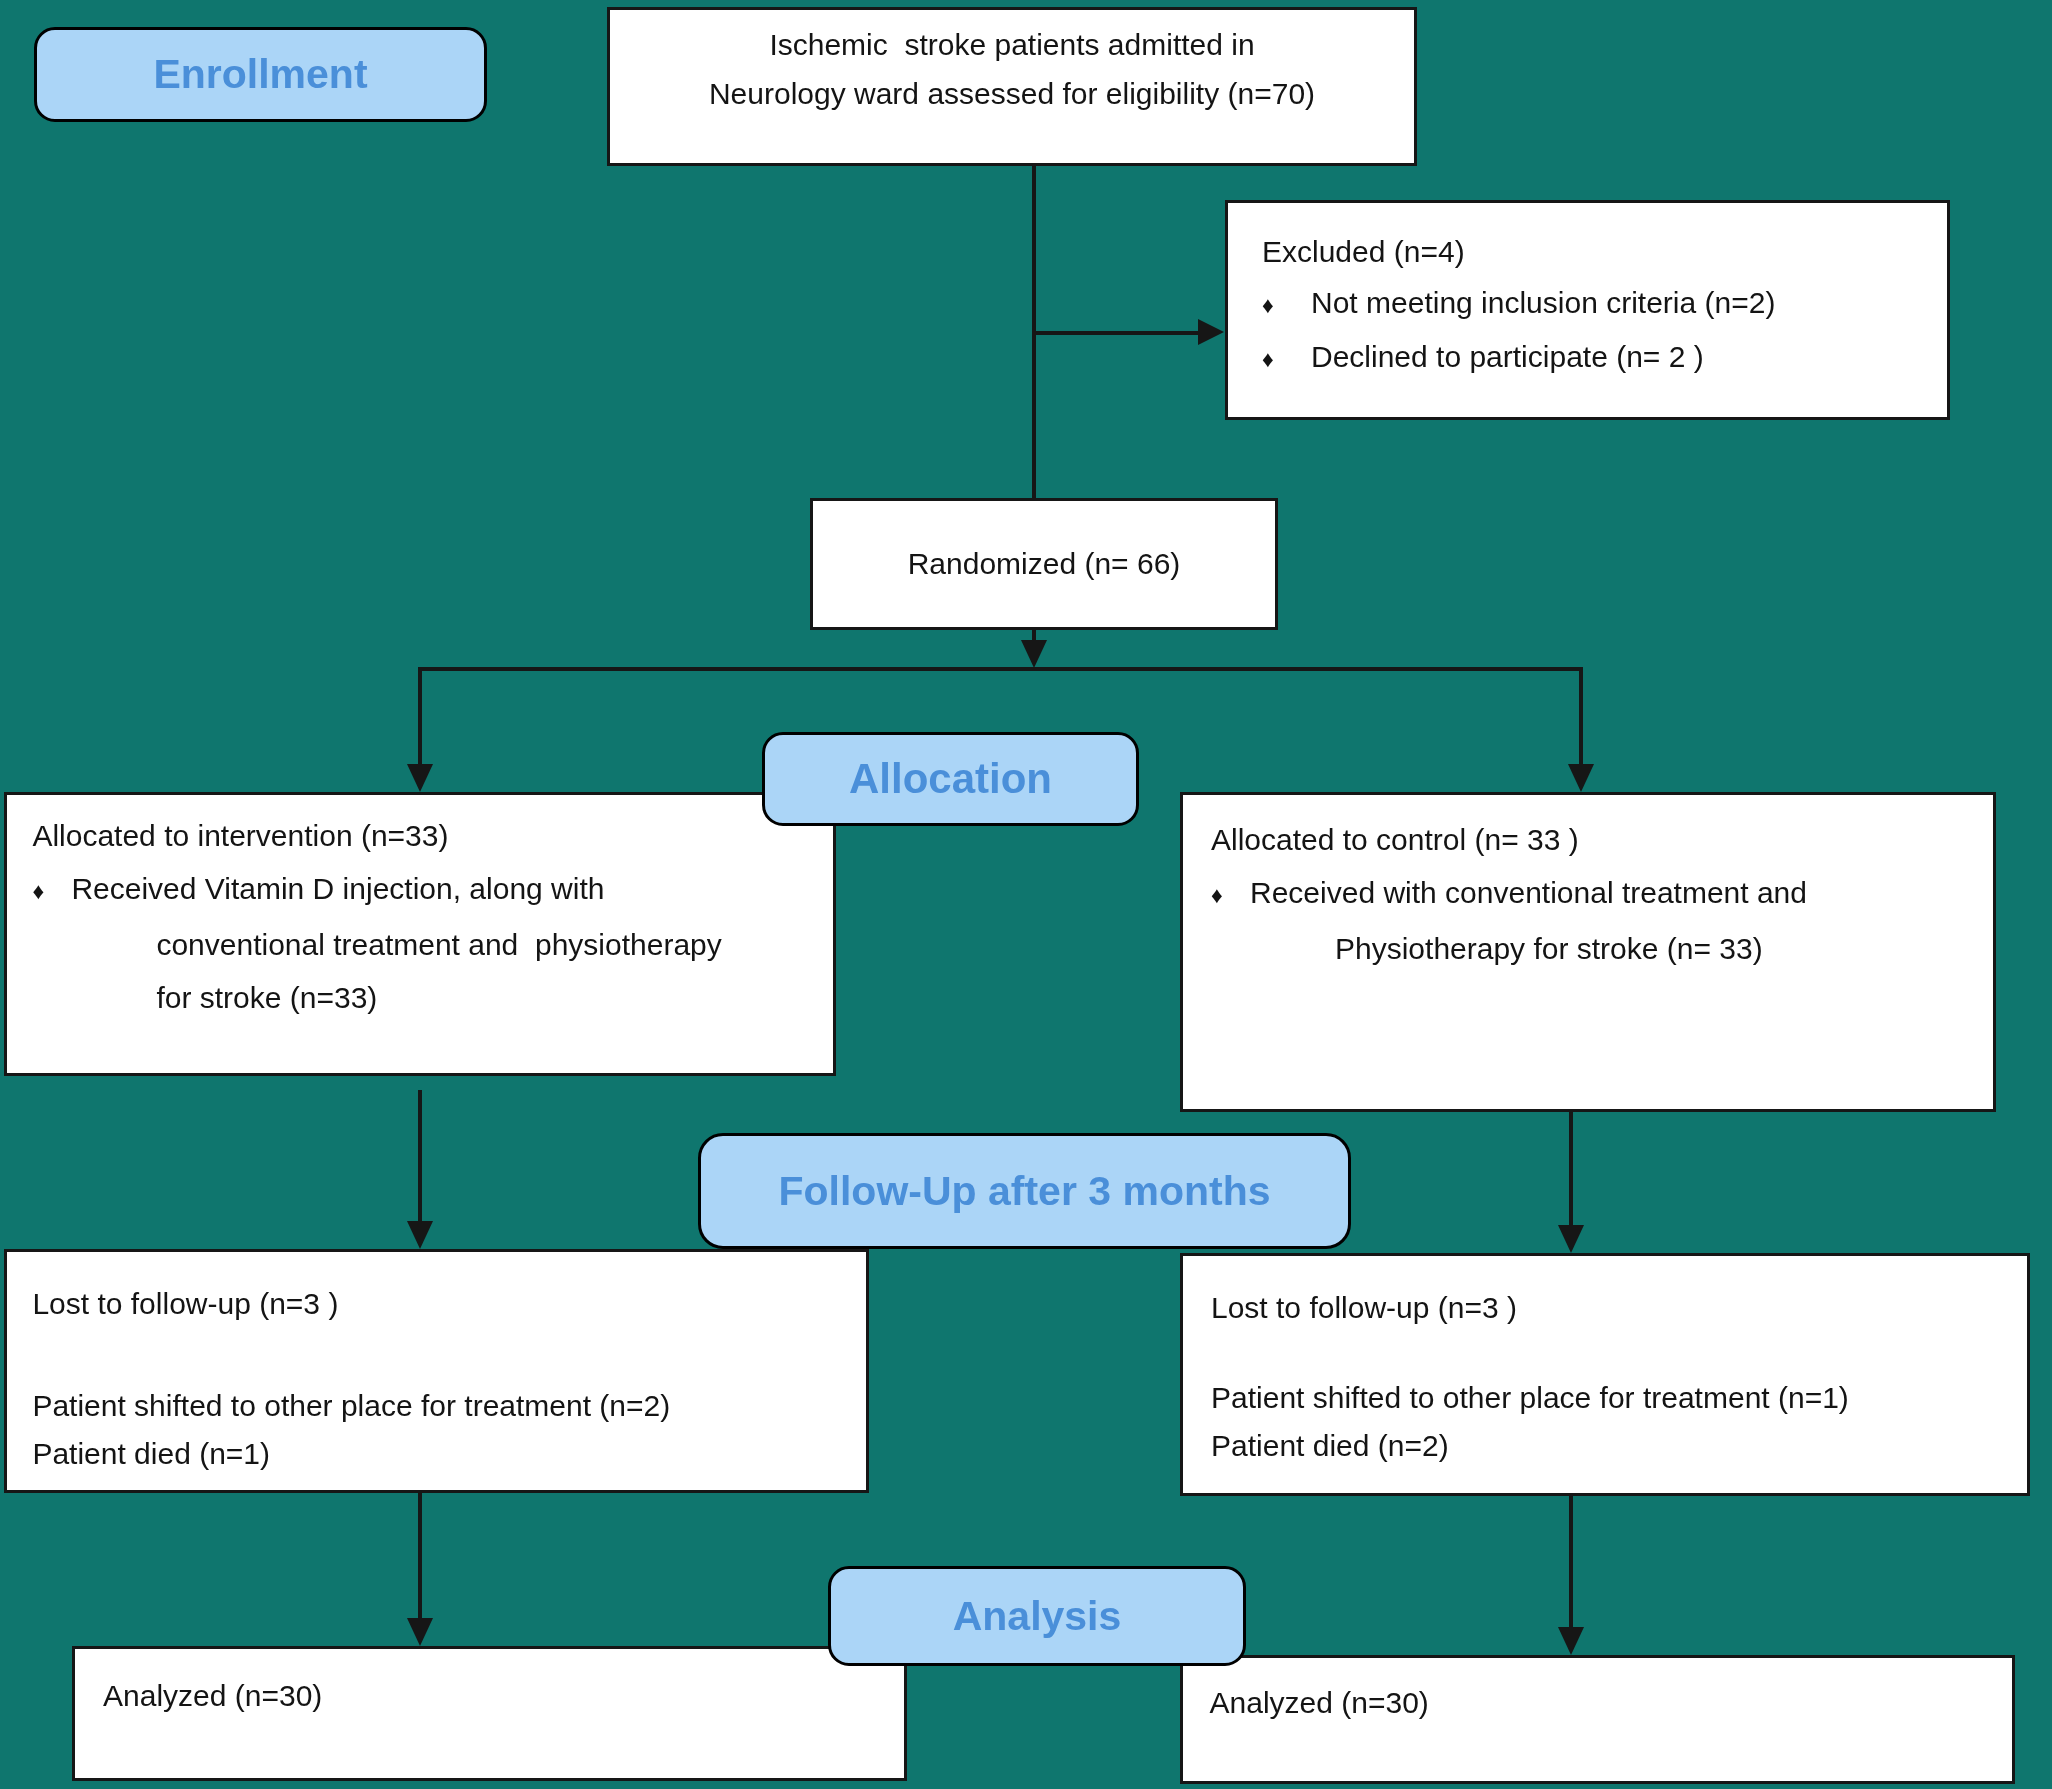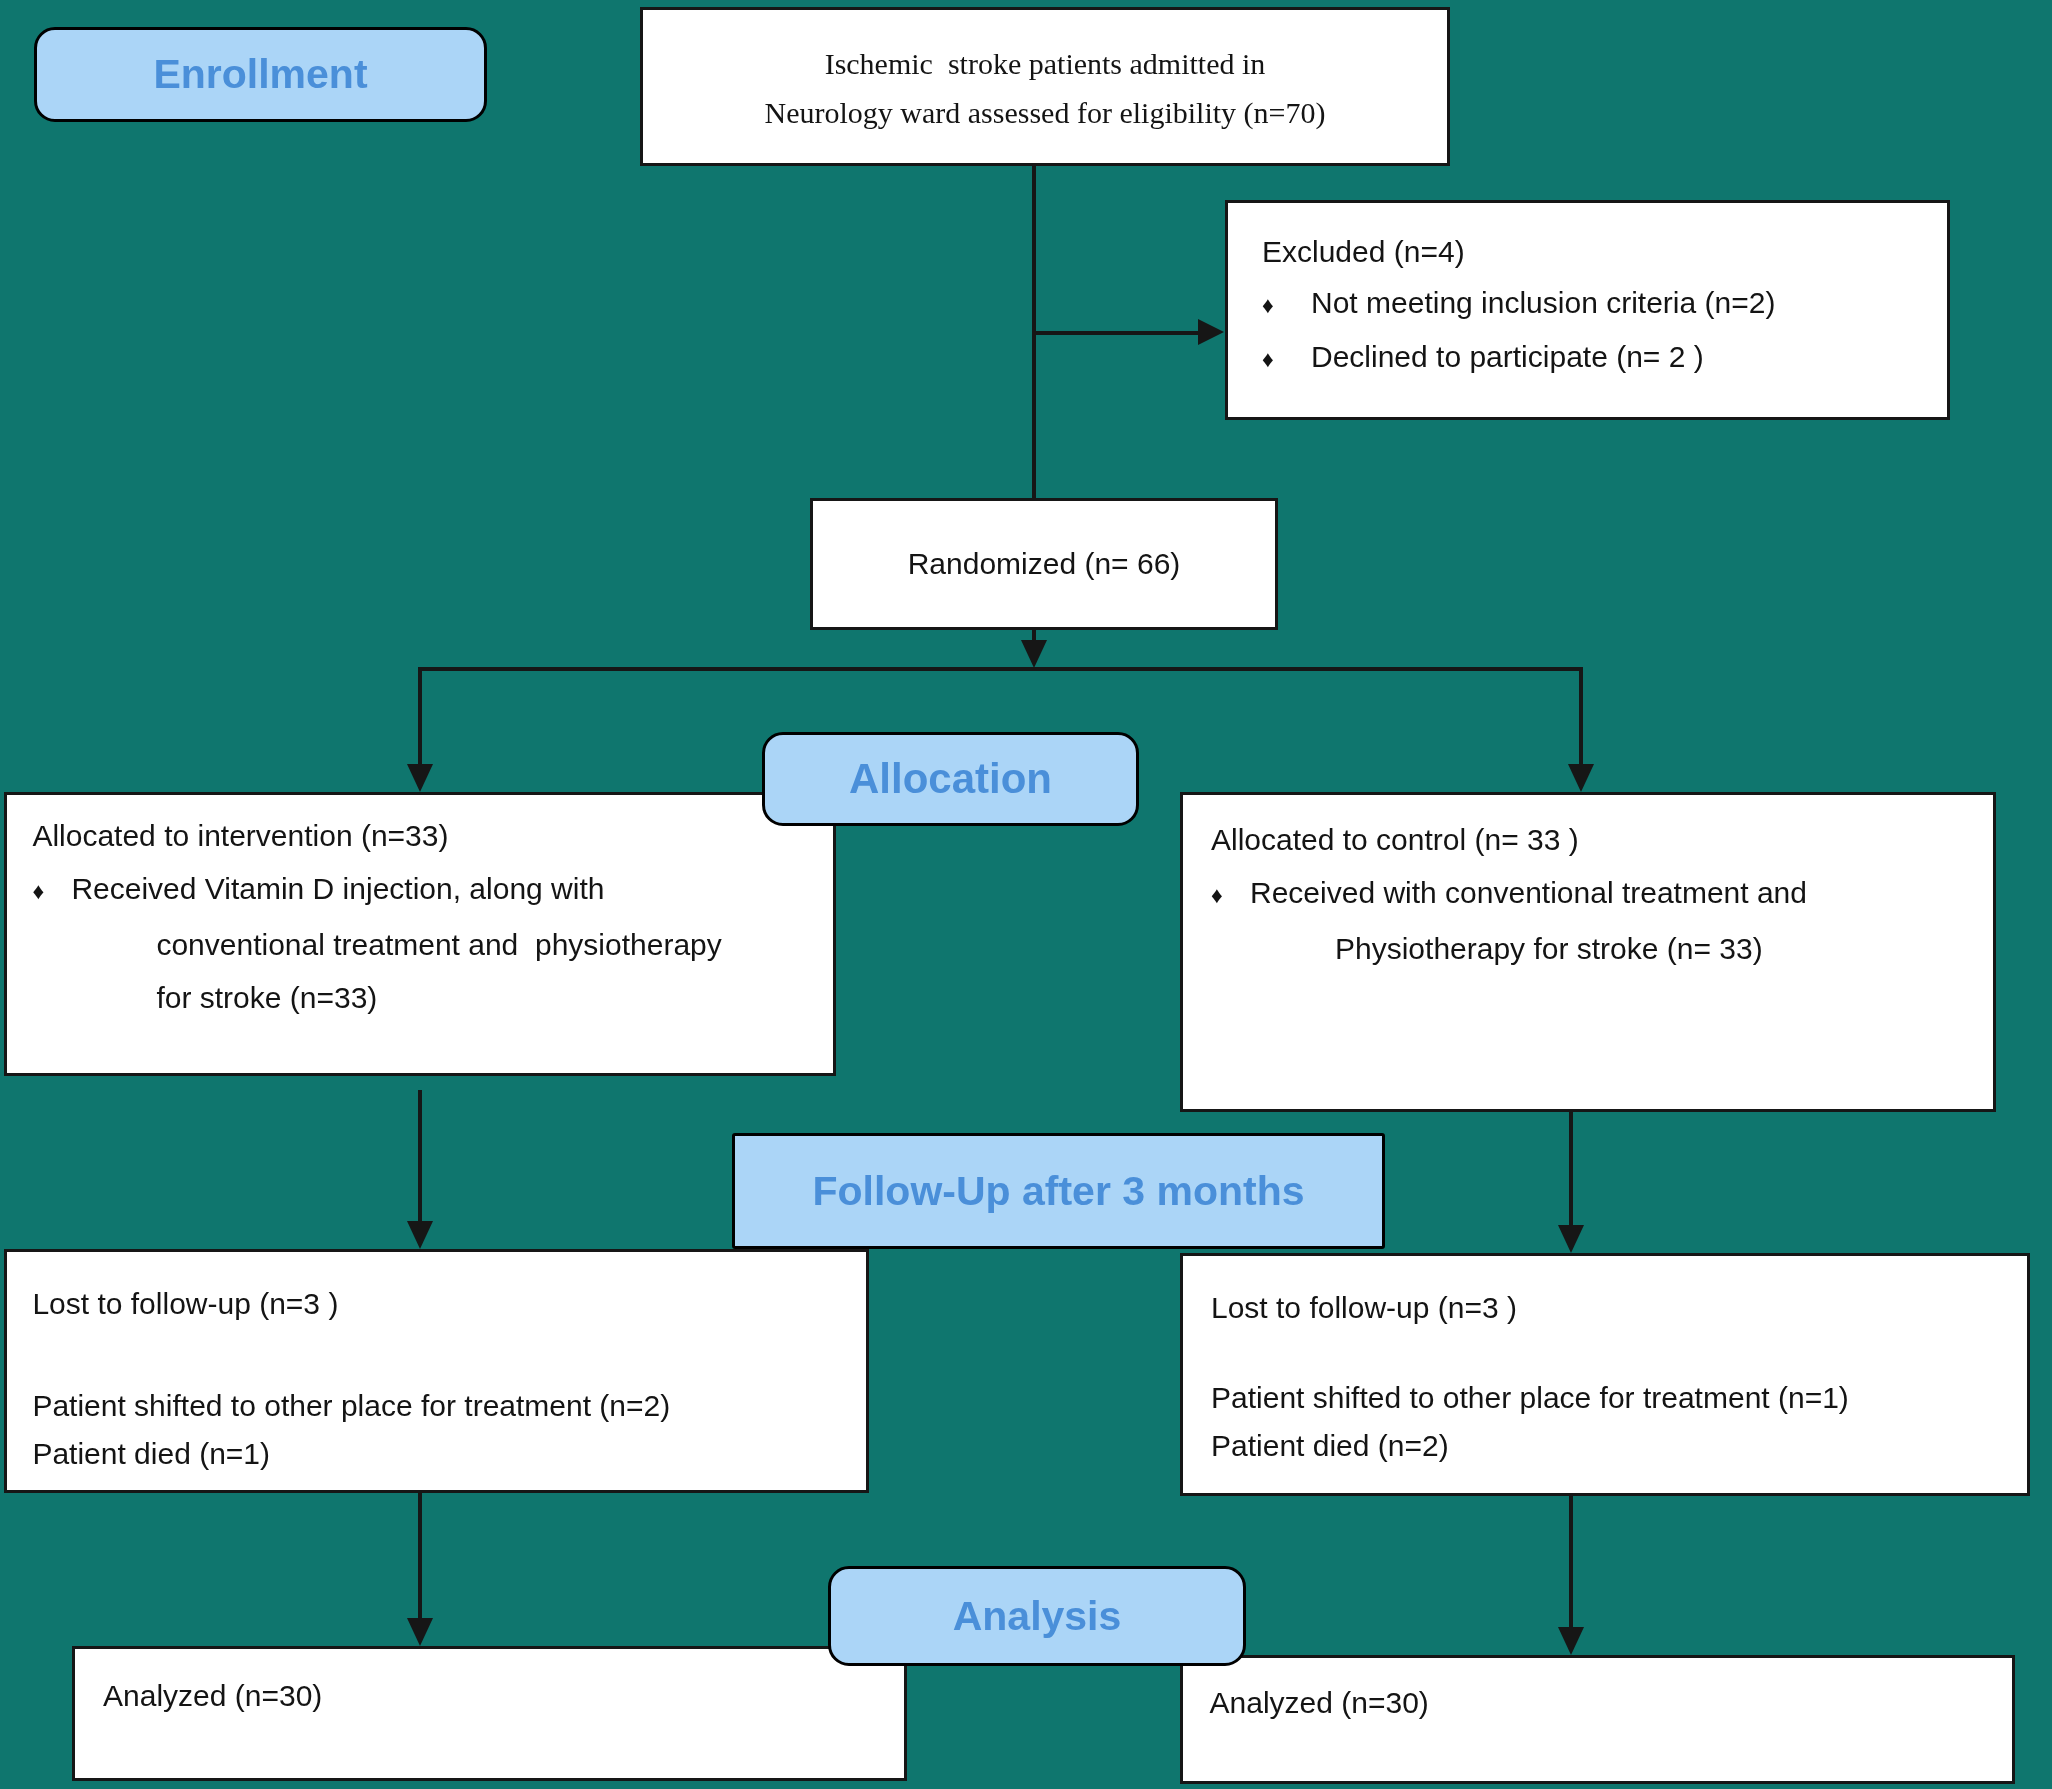--- a/index.html
+++ b/index.html
@@ -66,29 +66,29 @@
 <div class="canvas">
 
   <div class="badge" style="left:34px;top:26.5px;width:453px;height:95px;font-size:41px;">
     <span>Enrollment</span>
   </div>
 
   <div class="badge" style="left:762px;top:732px;width:377px;height:94px;font-size:42px;">
     <span>Allocation</span>
   </div>
 
-  <div class="badge" style="left:698px;top:1133px;width:653px;height:116px;font-size:41px;border-radius:3px;margin-left:34px;">
+  <div class="badge" style="left:698px;top:1133px;width:653px;height:116px;font-size:41px;border-radius:25px;">
     <span>Follow-Up after 3 months</span>
   </div>
 
   <div class="badge" style="left:828px;top:1566px;width:418px;height:100px;font-size:41px;">
     <span>Analysis</span>
   </div>
 
-  <div class="box center" style="left:640px;top:7px;width:810px;height:159px;padding-top:29px;line-height:49px;font-family:Liberation Serif, serif;">
+  <div class="box center" style="left:607px;top:7px;width:810px;height:159px;padding-top:10px;line-height:49px;">
     <span class="tl">Ischemic  stroke patients admitted in</span>
     <span class="tl">Neurology ward assessed for eligibility (n=70)</span>
   </div>
 
   <div class="box" style="left:1225px;top:200px;width:725px;height:220px;padding:23px 0 0 34px;">
     <span class="tl">Excluded (n=4)</span>
     <span class="tl brow">
       <span class="dia">♦</span>
       <span>Not meeting inclusion criteria (n=2)</span>
     </span>

